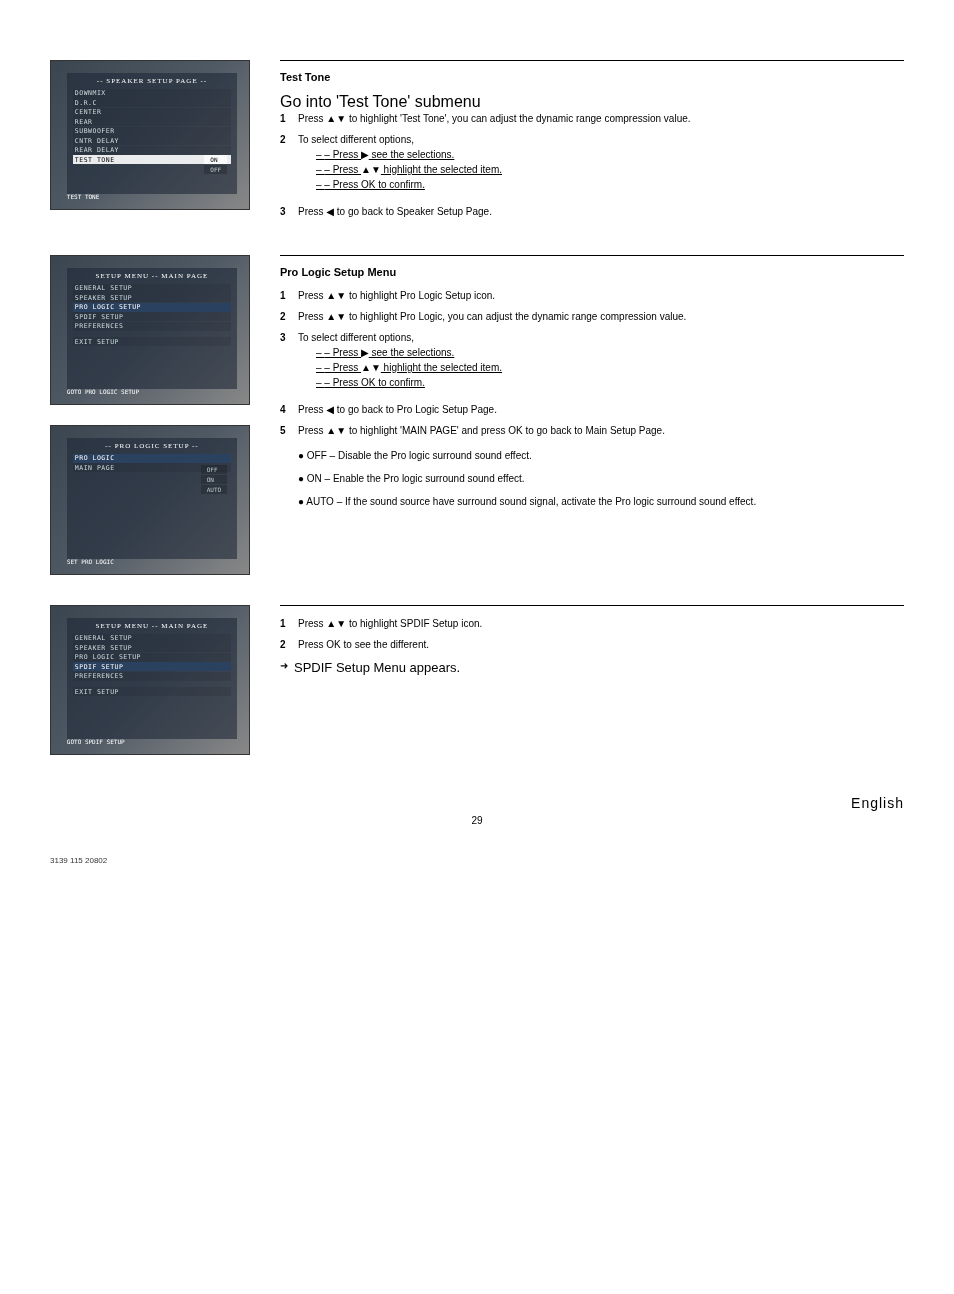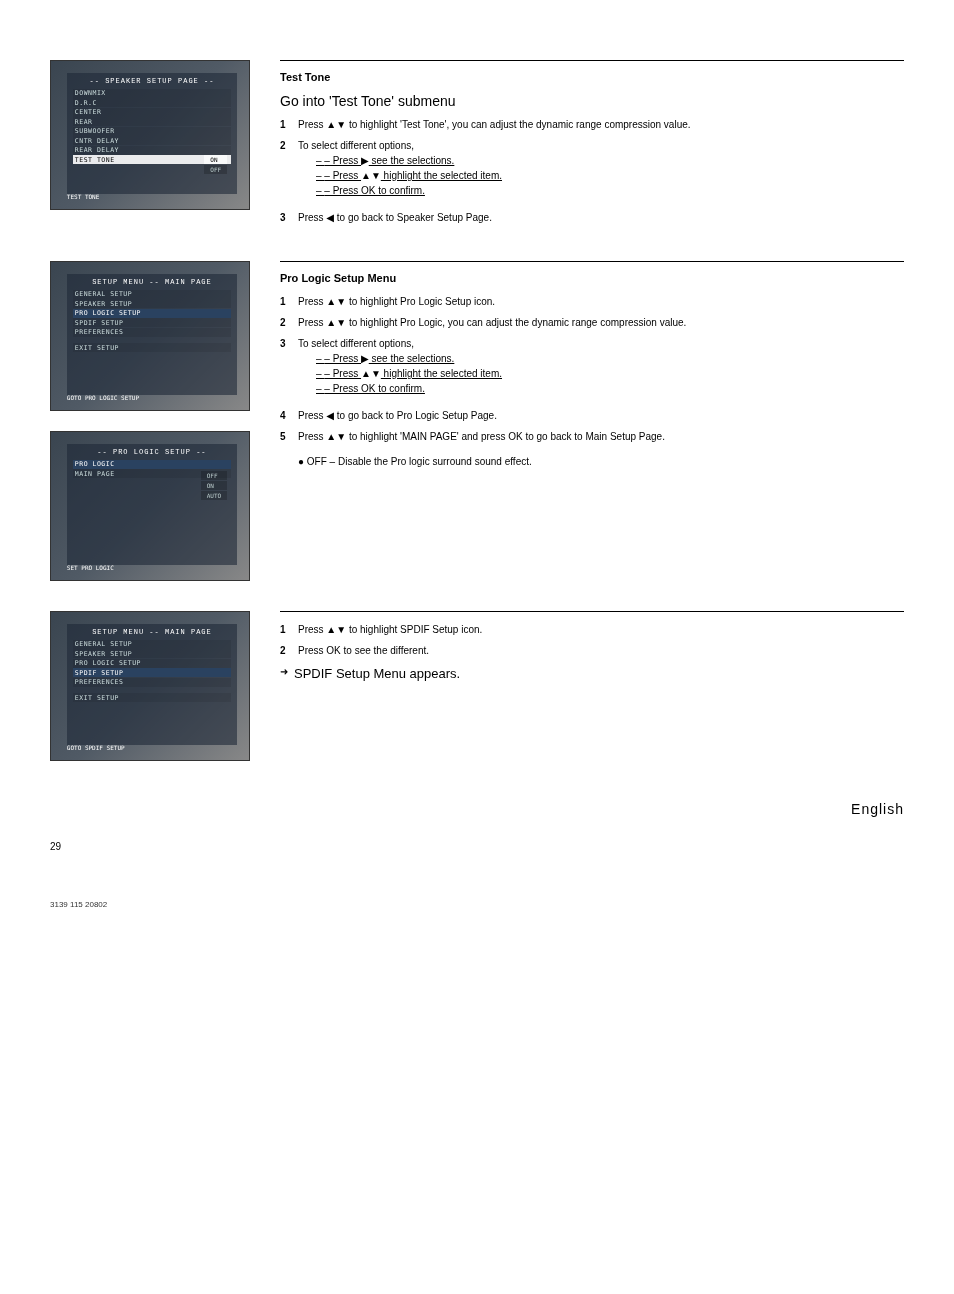--- a/index.html
+++ b/index.html
@@ -40,21 +40,21 @@
       display: flex;
       flex-direction: column;
       padding: 4px 6px;
     }
     .scr-title {
       color: #fff;
       font-size: 7px;
       text-align: center;
       letter-spacing: 1px;
       margin-bottom: 4px;
-      font-family: Liberation Mono, monospace;
+      font-family: Liberation Serif, serif;
     }
     .scr-item {
       color: #cdd;
       font-size: 6.5px;
       font-family: monospace;
       letter-spacing: 0.5px;
       padding: 0.5px 2px;
       margin-bottom: 0.5px;
       background: rgba(0,0,0,0.08);
     }
@@ -152,27 +152,27 @@
     ul.bullet li { margin-bottom: 8px; }
     ul.bullet li::before { content: "● "; }
     .english-label {
       text-align: right;
       font-weight: normal;
       font-size: 14px;
       letter-spacing: 1px;
       margin-top: 40px;
     }
     .page-num {
-      text-align: left;
-      font-size: 10px;
-      margin-top: 24px;
+      text-align: center;
+      font-size: 10px;
+      margin-top: 4px;
     }
     .footer-line {
       font-size: 8px;
-      margin-top: 48px;
+      margin-top: 30px;
       color: #333;
     }
   </style>
 </head>
 <body>
 
 <div class="row">
   <div class="row-stack">
     <div class="screenshot">
       <div class="screenshot-inner">
@@ -189,21 +189,21 @@
           <span class="hl">ON</span>
           <span>OFF</span>
         </div>
       </div>
       <div class="scr-footer">TEST TONE</div>
     </div>
   </div>
   <div class="content">
     <hr class="divider">
     <h4 class="section-title">Test Tone</h4>
-    <div style="font-size:14px;margin-bottom:8px">Go into 'Test Tone' submenu</div>
+    <div style="font-size:16px;">Go into 'Test Tone' submenu</div>
     <div class="step">
       <div class="step-num">1</div>
       <div class="step-text"><span>Press </span><span class="arrow">▲▼</span><span> to highlight 'Test Tone', you can adjust the dynamic range compression value.</span></div>
     </div>
     <div class="step">
       <div class="step-num">2</div>
       <div class="step-text">
         <span>To select different options, </span>
         <ul class="dash">
           <li><span>– Press </span><span class="arrow">▶</span><span> see the selections.</span></li>
@@ -273,20 +273,22 @@
     <div class="step">
       <div class="step-num">4</div>
       <div class="step-text"><span>Press </span><span class="arrow">◀</span><span> to go back to Pro Logic Setup Page.</span></div>
     </div>
     <div class="step">
       <div class="step-num">5</div>
       <div class="step-text"><span>Press </span><span class="arrow">▲▼</span><span> to highlight 'MAIN PAGE' and press OK to go back to Main Setup Page.</span></div>
     </div>
     <ul class="bullet">
       <li>OFF – Disable the Pro logic surround sound effect.</li>
+      <li>ON – Enable the Pro logic surround sound effect.</li>
+      <li>AUTO – If the sound source have surround sound signal, activate the Pro logic surround sound effect.</li>
     </ul>
   </div>
 </div>
 
 <div class="row">
   <div class="row-stack">
     <div class="screenshot">
       <div class="screenshot-inner">
         <div class="scr-title">SETUP MENU -- MAIN PAGE</div>
         <div class="scr-item">GENERAL SETUP</div>

